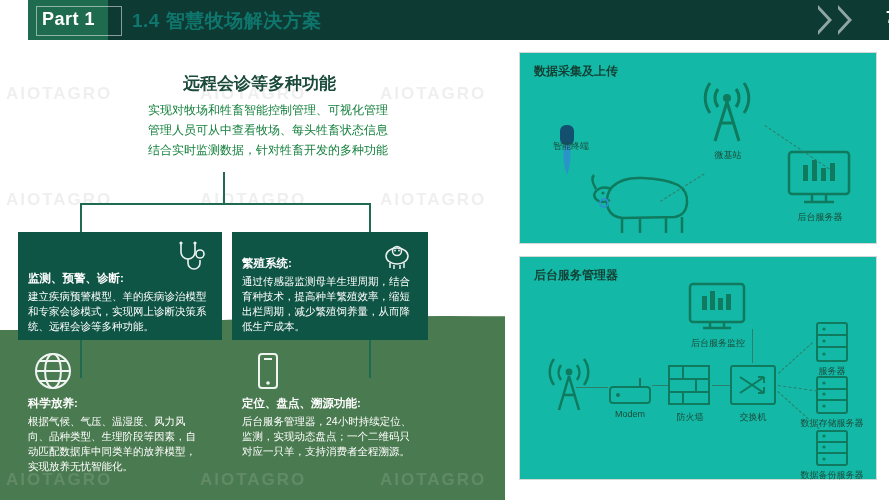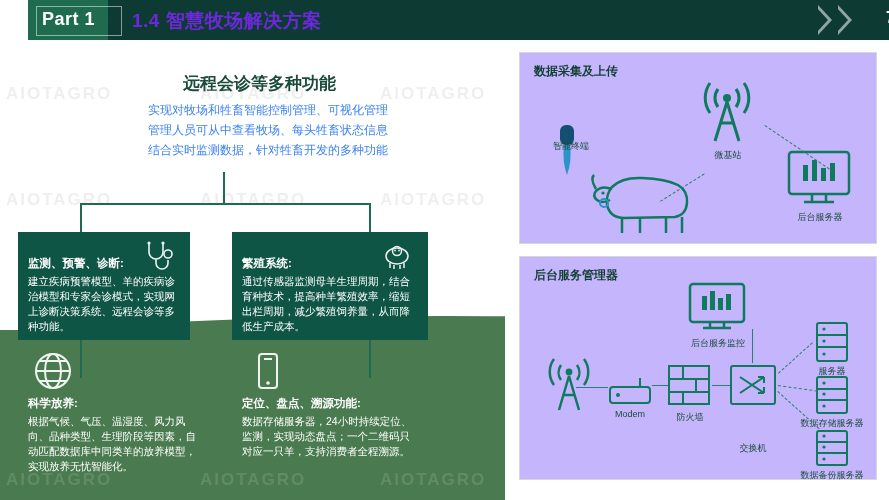--- a/index.html
+++ b/index.html
@@ -48,21 +48,21 @@
   }
   .part-label{
     position:absolute;left:14px;top:9px;color:#ffffff;font-size:18px;font-weight:bold;
     letter-spacing:.5px;
   }
   .part-box{
     position:absolute;left:8px;top:6px;width:84px;height:28px;
     border:1px solid rgba(255,255,255,.5);
   }
   .hdr-title{
-    position:absolute;left:104px;top:8px;color:#6d28d9;font-size:19px;font-weight:bold;
+    position:absolute;left:104px;top:8px;color:#0f766e;font-size:19px;font-weight:bold;
     letter-spacing:.5px;
   }
   .chev-line{
     position:absolute;top:5px;width:0;height:0;
     border-top:15px solid transparent;border-bottom:15px solid transparent;
     border-left:14px solid rgba(255,255,255,.55);
   }
   .chev-line:after{
     content:"";position:absolute;left:-16px;top:-13px;
     border-top:13px solid transparent;border-bottom:13px solid transparent;
@@ -71,53 +71,53 @@
   .page-num{
     position:absolute;right:22px;top:9px;color:#ffffff;font-size:16px;font-weight:bold;
   }
 
   
   .arch-title{
     position:absolute;left:183px;top:72px;color:#1b4b3a;font-size:17px;font-weight:bold;
   }
   .arch-desc{
     position:absolute;left:148px;top:100px;width:330px;
-    color:#3b82f6;font-size:12px;line-height:20px;
+    color:#15803d;font-size:12px;line-height:20px;
   }
   .arch-desc div{white-space:nowrap;}
 
   
   .ln{position:absolute;background:#1f6b4f;}
 
   
   .card{
     position:absolute;background:#0f5545;color:#ffffff;
     padding:0;box-sizing:border-box;
   }
-  .card.c1{left:18px;top:232px;width:172px;height:108px;}
+  .card.c1{left:18px;top:232px;width:204px;height:108px;}
   .card.c2{left:232px;top:232px;width:196px;height:108px;}
   .card.c3{left:18px;top:348px;width:196px;height:130px;background:transparent;}
   .card.c4{left:232px;top:348px;width:196px;height:130px;background:transparent;}
   .card .ct{
     font-size:11.5px;font-weight:bold;margin:0 0 3px 0;color:#ffffff;
   }
   .card .cb{
     font-size:10.5px;line-height:15px;color:#ffffff;
   }
   .card-inner{position:absolute;left:10px;right:8px;bottom:6px;}
   .card-icon{
     position:absolute;right:14px;top:8px;width:34px;height:34px;
     opacity:.92;
   }
   .card.c3 .card-icon,.card.c4 .card-icon{right:auto;left:8px;top:4px;}
   .card.c3 .card-inner,.card.c4 .card-inner{left:10px;top:52px;bottom:auto;}
 
   
   .panel{
-    position:absolute;background:#c4b5fd;border:1px solid #d4d9d6;
+    position:absolute;background:#14b8a6;border:1px solid #d4d9d6;
   }
   .panel.p1{left:519px;top:52px;width:356px;height:190px;}
   .panel.p2{left:519px;top:256px;width:356px;height:222px;}
   .panel-title{
     position:absolute;left:14px;top:10px;font-size:12px;font-weight:bold;color:#123f33;
   }
   .lbl{
     position:absolute;font-size:9px;color:#1b4b3a;text-align:center;white-space:nowrap;
   }
   .dash{
@@ -224,21 +224,21 @@
   <div class="card c4">
     <div class="card-icon" style="width:46px;height:46px;left:12px;top:0;">
       <svg width="46" height="46" viewBox="0 0 46 46">
         <rect x="15" y="6" width="18" height="34" rx="3" fill="none" stroke="#ffffff" stroke-width="2"></rect>
         <line x1="20" y1="11" x2="28" y2="11" stroke="#ffffff" stroke-width="2"></line>
         <circle cx="24" cy="35" r="1.8" fill="#ffffff"></circle>
       </svg>
     </div>
     <div class="card-inner" style="top:48px;">
       <div class="ct">定位、盘点、溯源功能:</div>
-      <div class="cb">数据存储服务器，24小时持续定位、监测，实现动态盘点；一个二维码只对应一只羊，支持消费者全程溯源。</div>
+      <div class="cb">后台服务管理器，24小时持续定位、监测，实现动态盘点；一个二维码只对应一只羊，支持消费者全程溯源。</div>
     </div>
   </div>
 
   <div class="panel p1">
     <div class="panel-title">数据采集及上传</div>
 
     <div style="position:absolute;left:170px;top:22px;">
       <svg width="74" height="72" viewBox="0 0 74 72">
         <path d="M20 8 a26 26 0 0 0 0 30" fill="none" stroke="#0f7a5e" stroke-width="3"></path>
         <path d="M54 8 a26 26 0 0 1 0 30" fill="none" stroke="#0f7a5e" stroke-width="3"></path>
@@ -328,21 +328,21 @@
     </div>
     <div class="lbl" style="left:142px;top:154px;width:56px;">防火墙</div>
 
     <div style="position:absolute;left:208px;top:106px;">
       <svg width="50" height="44" viewBox="0 0 50 44">
         <rect x="3" y="3" width="44" height="38" rx="2" fill="none" stroke="#0f7a5e" stroke-width="2"></rect>
         <path d="M12 14 L36 30 M12 30 L36 14" stroke="#0f7a5e" stroke-width="2"></path>
         <path d="M36 14 l-6 0 M36 14 l0 6 M36 30 l-6 0 M36 30 l0 -6" stroke="#0f7a5e" stroke-width="2"></path>
       </svg>
     </div>
-    <div class="lbl" style="left:204px;top:154px;width:58px;margin-top:31px;">交换机</div>
+    <div class="lbl" style="left:204px;top:154px;width:58px;">交换机</div>
 
     <div style="position:absolute;left:294px;top:64px;">
       <svg width="36" height="42" viewBox="0 0 36 42">
         <rect x="3" y="2" width="30" height="38" rx="2" fill="none" stroke="#0f7a5e" stroke-width="2"></rect>
         <path d="M3 14 h30 M3 26 h30" stroke="#0f7a5e" stroke-width="2"></path>
         <circle cx="10" cy="8" r="1.6" fill="#0f7a5e"></circle>
         <circle cx="10" cy="20" r="1.6" fill="#0f7a5e"></circle>
         <circle cx="10" cy="33" r="1.6" fill="#0f7a5e"></circle>
       </svg>
     </div>

